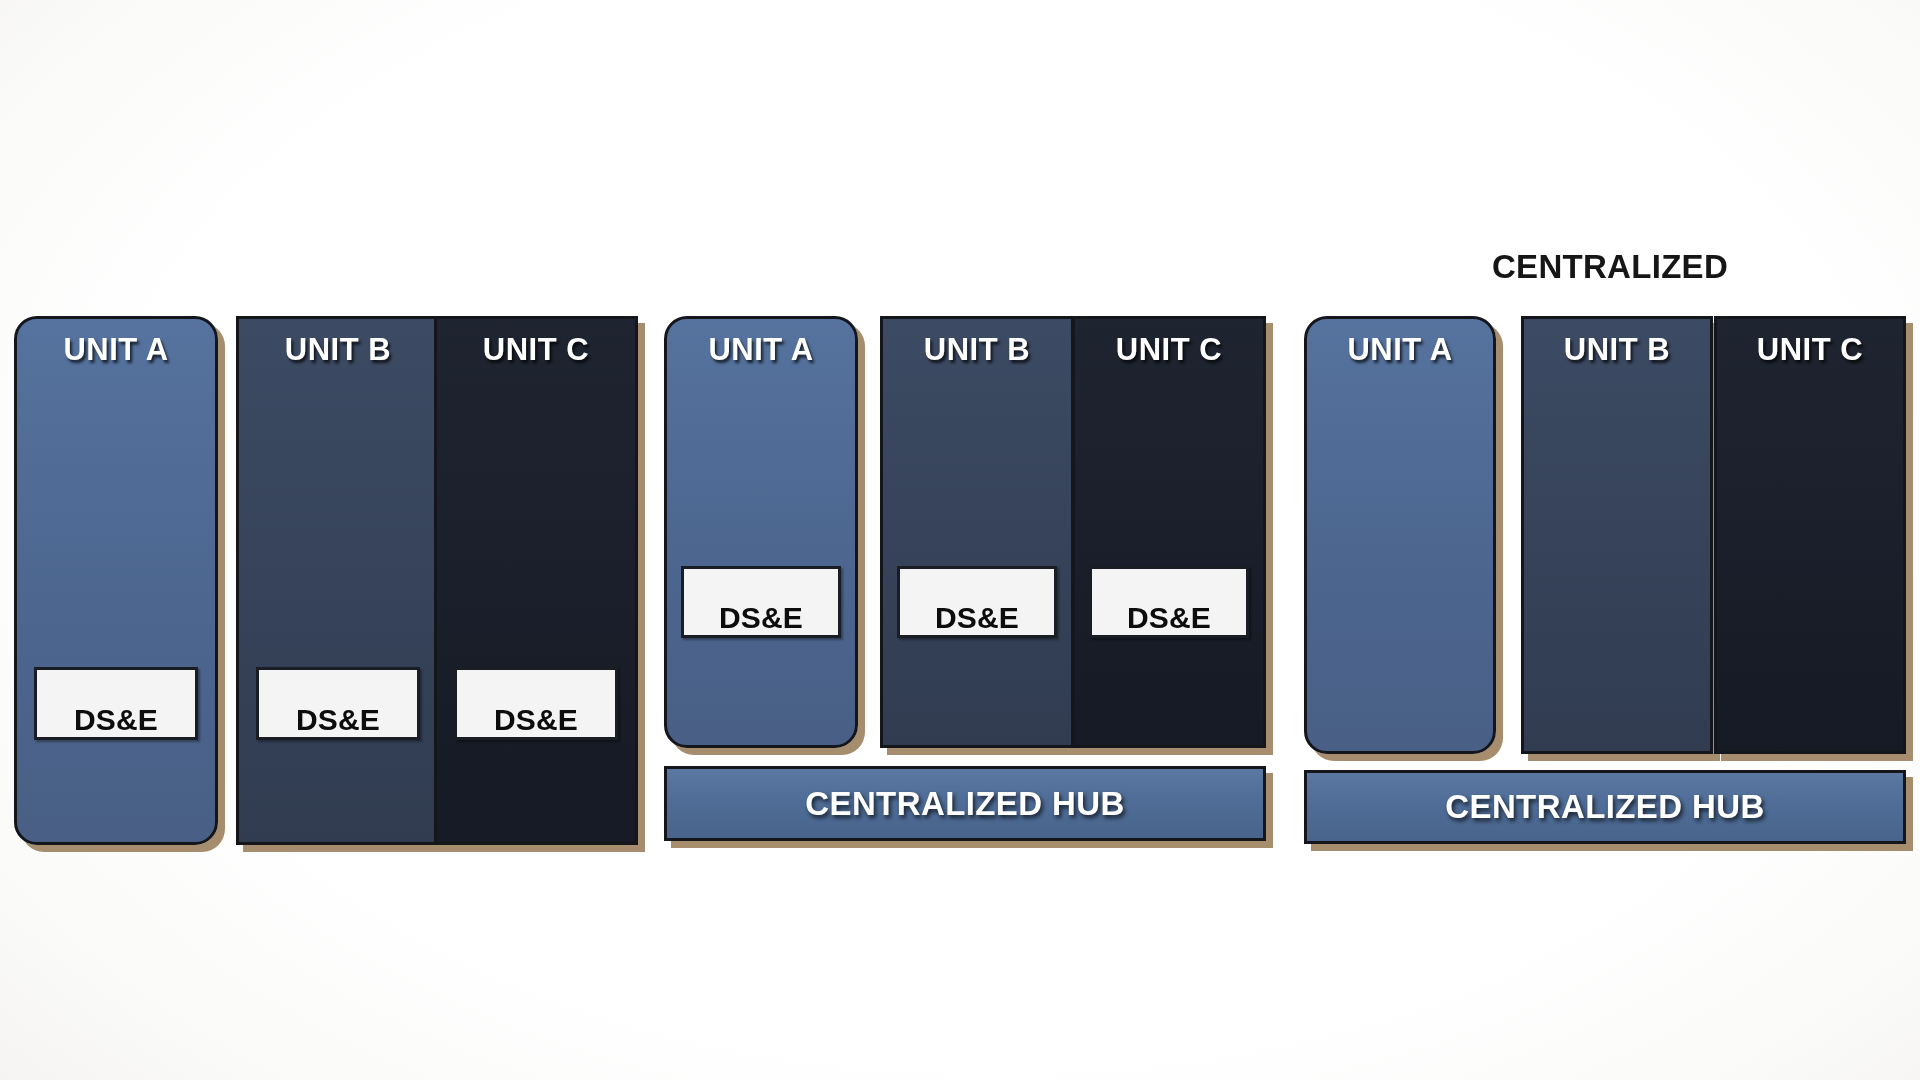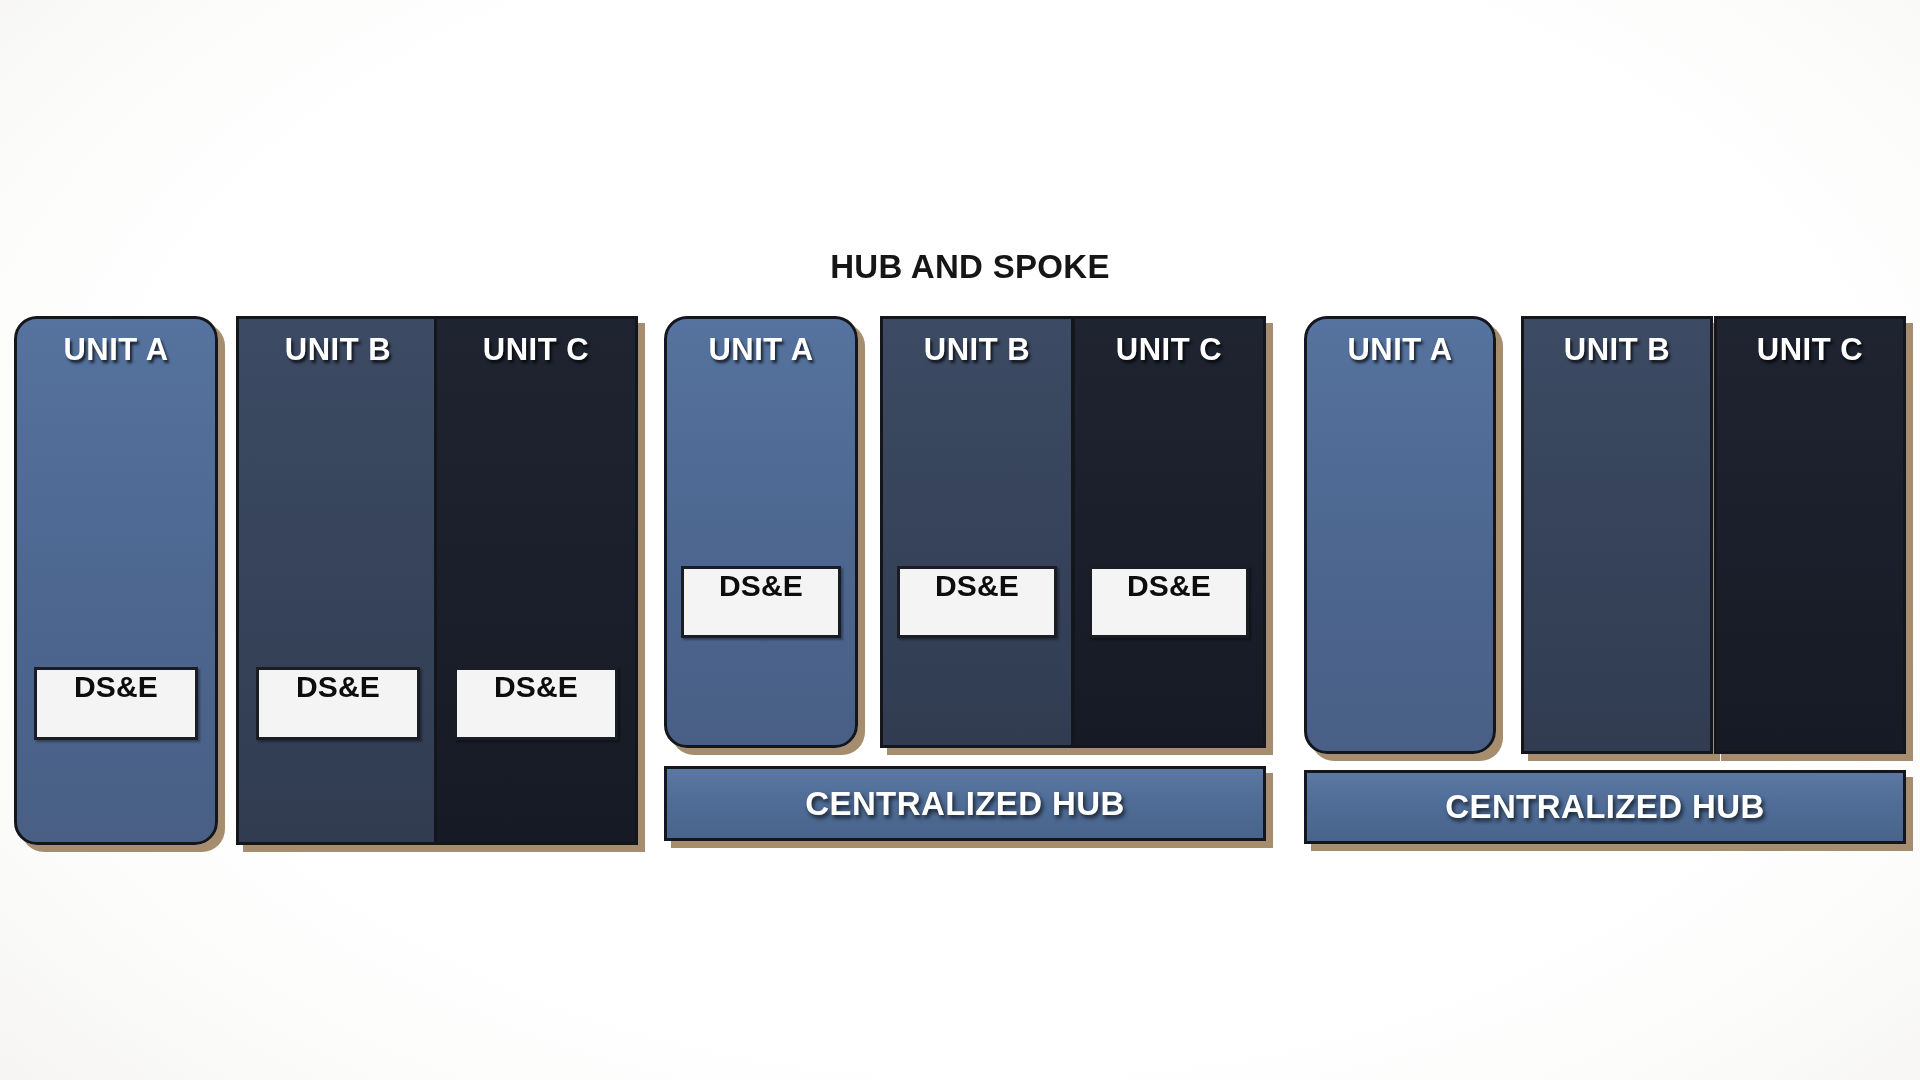--- a/index.html
+++ b/index.html
@@ -73,21 +73,21 @@
   .fill-c { background: linear-gradient(180deg, #1e2430 0%, #1a1f2b 50%, #161a24 100%); padding-left: 31px; }
   .fill-hub { background: linear-gradient(180deg, #5b78a2 0%, #4f6d97 45%, #48648c 100%); }
 
   
   .dse {
     position: absolute;
     box-sizing: border-box;
     background: #f4f4f4;
     border: 3px solid #1a1d24;
     display: flex;
-    align-items: flex-start;
+    align-items: flex-end;
     justify-content: center;
     box-shadow: 2px 2px 2px rgba(0,0,0,0.35);
   }
   .dse-label {
     font-family: "Liberation Sans", sans-serif;
     font-weight: bold;
     font-size: 30px;
     color: #0d0d0d;
     letter-spacing: 0.2px;
     white-space: nowrap;
@@ -144,21 +144,20 @@
       <div class="unit-label">UNIT C</div>
     </div>
     <div class="dse" style="left:17px; right:17px; top:348px; height:73px;">
       <span class="dse-label">DS&amp;E</span>
     </div>
   </div>
 </div>
 
 <div class="group" style="left:660px; top:248px; width:620px; height:620px;">
 
-  <div class="group-title">HUB AND SPOKE</div>
 
   <div class="unit fill-a" style="left:4px; top:68px; width:194px; height:432px;">
     <div class="unit-inner">
       <div class="unit-label">UNIT A</div>
     </div>
     <div class="dse" style="left:14px; right:14px; top:247px; height:72px;">
       <span class="dse-label">DS&amp;E</span>
     </div>
   </div>
 
@@ -180,20 +179,21 @@
     </div>
   </div>
 
   <div class="hub fill-hub" style="left:4px; top:518px; width:602px; height:75px;">
     <span class="hub-label">CENTRALIZED HUB</span>
   </div>
 </div>
 
 <div class="group" style="left:1300px; top:248px; width:620px; height:620px;">
 
+  <div class="group-title">CENTRALIZED</div>
 
   <div class="unit fill-a" style="left:4px; top:68px; width:192px; height:438px;">
     <div class="unit-inner">
       <div class="unit-label">UNIT A</div>
     </div>
   </div>
 
   <div class="unit fill-b" style="left:209px; top:68px; width:192px; height:438px;">
     <div class="unit-inner">
       <div class="unit-label">UNIT B</div>

